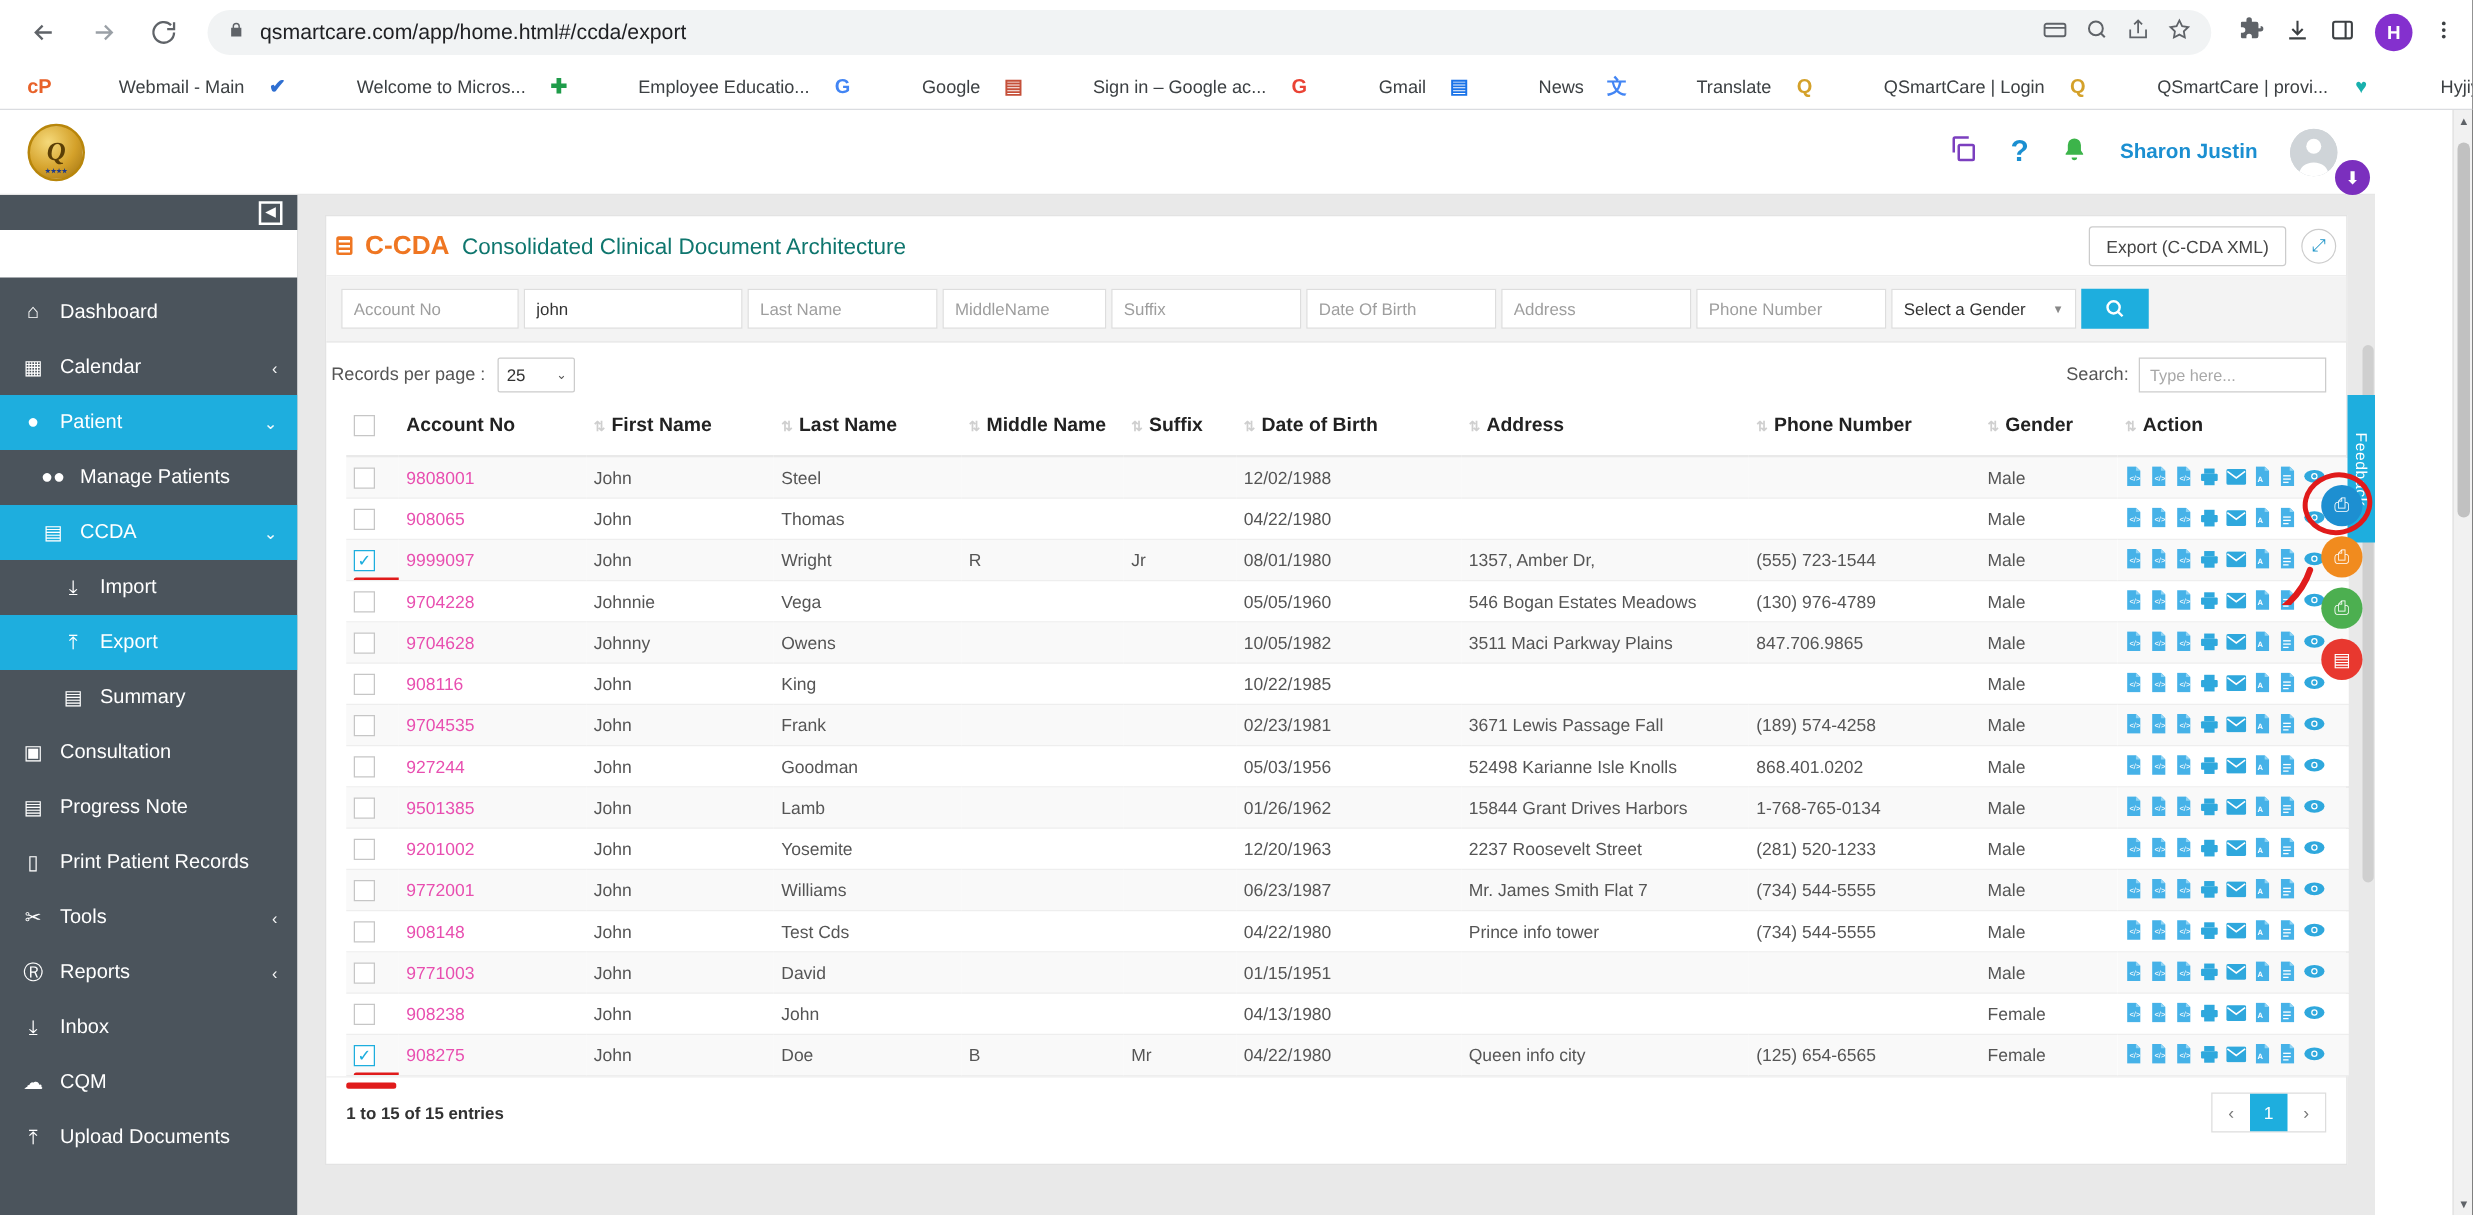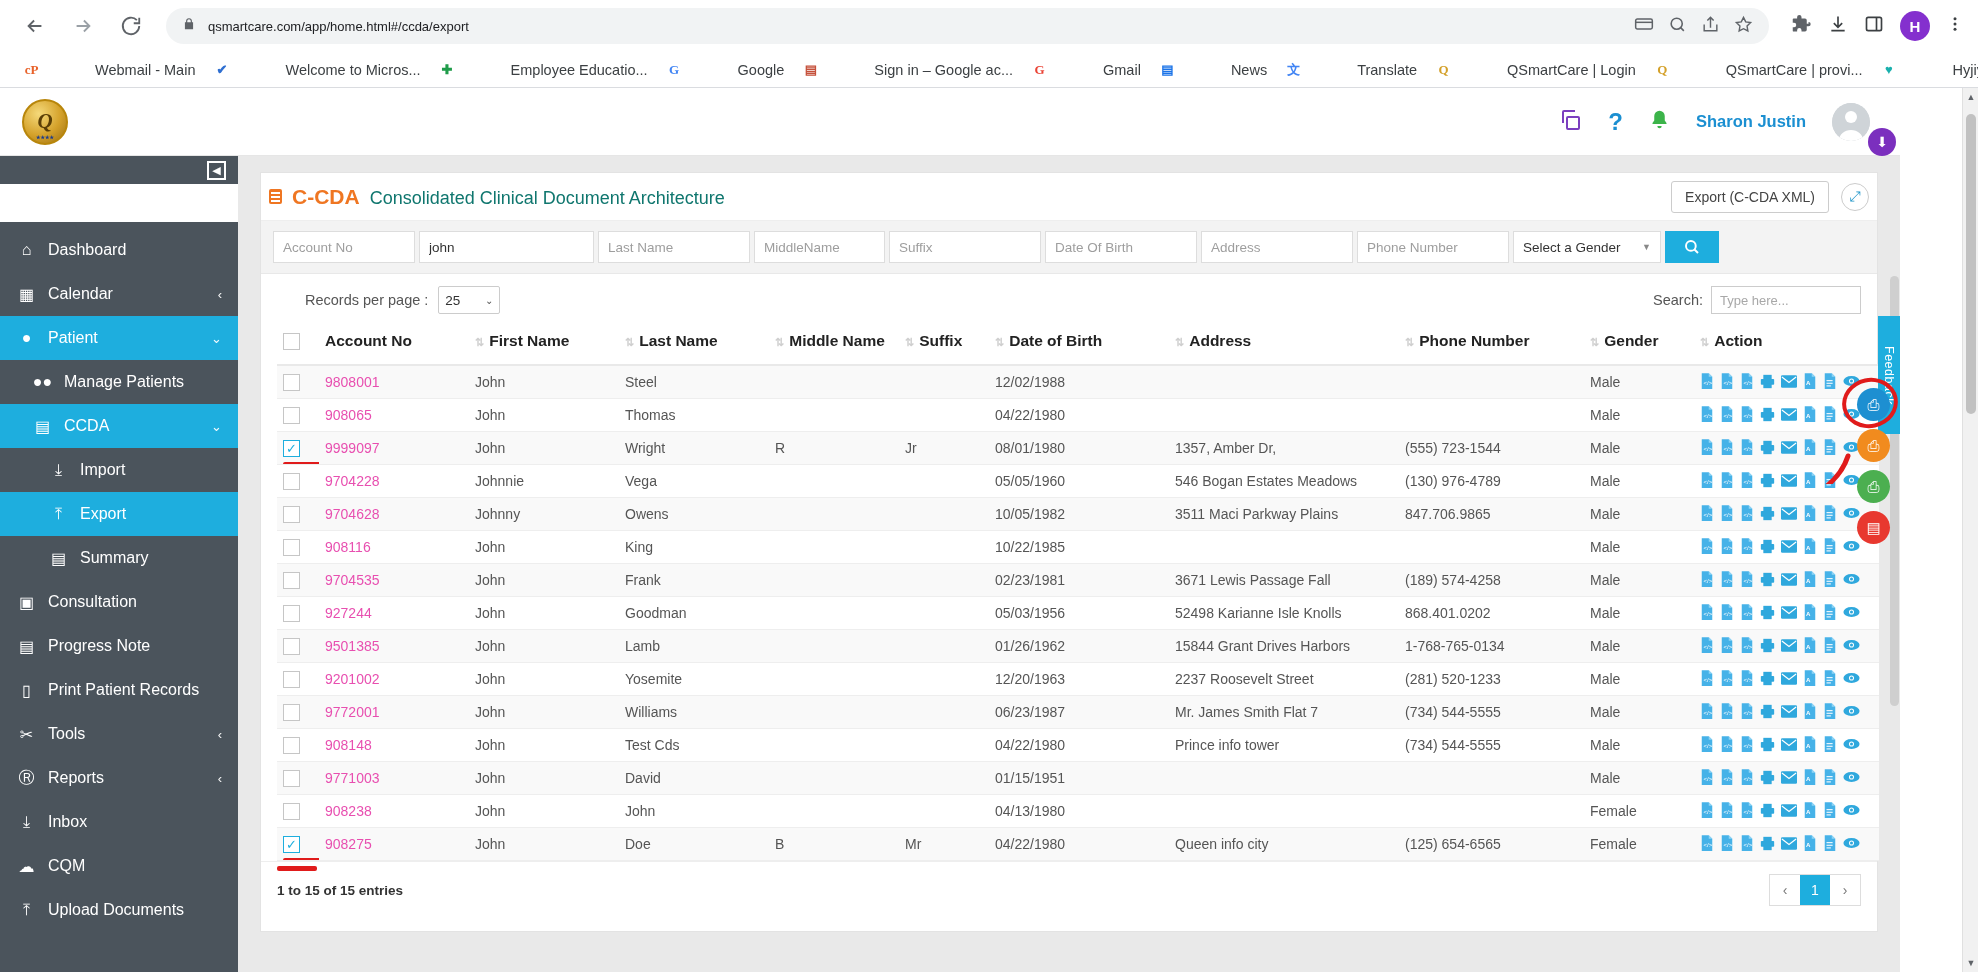--- a/index.html
+++ b/index.html
@@ -22,21 +22,21 @@
     color: #5f6368; flex: 0 0 auto;
   }
   .navbtn svg { display:block; }
   .omnibox {
     flex: 1 1 auto; height: 36px; background: #f1f3f4;
     border-radius: 18px; display: flex; align-items: center;
     padding: 0 16px; gap: 12px; margin: 0 8px;
     min-width: 0;
   }
   .omnibox .url {
-    font-size: 13px; color: #202124; white-space: nowrap;
+    font-size: 17px; color: #202124; white-space: nowrap;
     overflow: hidden; text-overflow: ellipsis;
   }
   .omni-right { display:flex; align-items:center; gap:14px; margin-left:auto; }
   .chrome-icons { display: flex; align-items: center; gap: 16px; padding-left: 8px; }
   .avatar-chip {
     width: 30px; height: 30px; border-radius: 50%;
     background: #8430ce; color: #fff; font-size: 15px; font-weight: bold;
     display: flex; align-items: center; justify-content: center;
   }
 
@@ -44,21 +44,21 @@
     height: 36px; display: flex; align-items: center;
     padding: 0 14px; gap: 0px; background: #fff;
     border-bottom: 1px solid #dadce0;
     font-size: 14.5px; color: #3c4043;
     overflow: hidden; white-space: nowrap;
   }
   .bm { display: flex; align-items: center; gap: 7px; padding: 4px 9px; flex: 0 0 auto; }
   .bm-ico {
     width: 17px; height: 17px; flex: 0 0 auto;
     display: flex; align-items: center; justify-content: center;
-    font-size: 13px; border-radius: 2px; line-height: 1; font-family: Liberation Serif, serif;
+    font-size: 16px; border-radius: 2px; line-height: 1;
   }
   .bm-label { white-space: nowrap; margin-left: 48px; }
   .bm-overflow { margin-left: auto; padding: 0 10px; font-size: 18px; color: #5f6368; }
 
   
   .app {
     position: relative;
     width: 1978px; height: 884px;
     background: #fff; overflow: hidden;
   }
@@ -170,21 +170,21 @@
   }
   .selectbox .cv { font-size: 13.5px; }
   .selectbox .ar { font-size: 9px; color: #888; }
   .btn-search {
     width: 54px; height: 32px; background: #1eaede; color: #fff;
     display: flex; align-items: center; justify-content: center;
     font-size: 17px; border: none;
   }
 
   .tools-row {
-    display: flex; align-items: center; padding: 12px 16px 10px 16px; margin-left: 28px;
+    display: flex; align-items: center; padding: 12px 16px 10px 4px;
   }
   .rpp { display: flex; align-items: center; gap: 10px; font-size: 14.5px; color: #555; }
   .rpp-select {
     border: 1px solid #ccc; background: #fff; height: 28px; width: 62px;
     display: flex; align-items: center; justify-content: space-between;
     padding: 0 6px; font-size: 13.5px; color: #333; border-radius: 2px;
   }
   .rpp-select .ar { font-size: 10px; color: #555; }
   .search-box { margin-left: auto; display: flex; align-items: center; gap: 8px; font-size: 14.5px; color: #555; }
   .search-box input {

